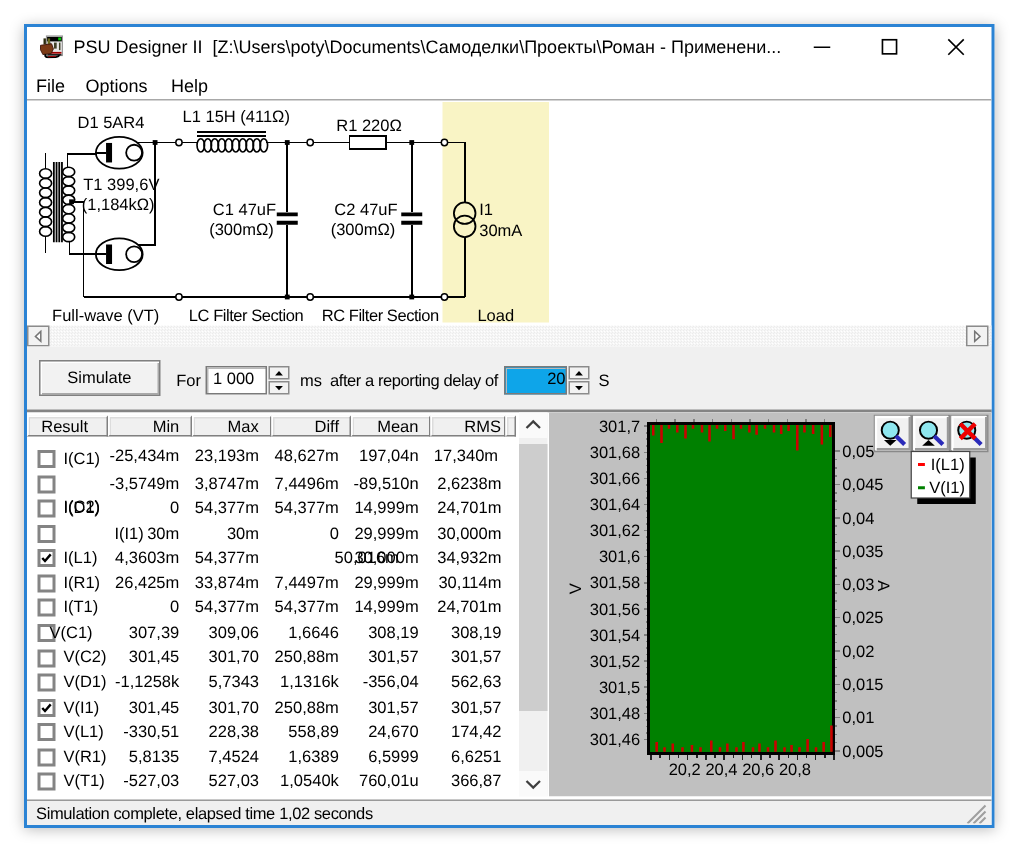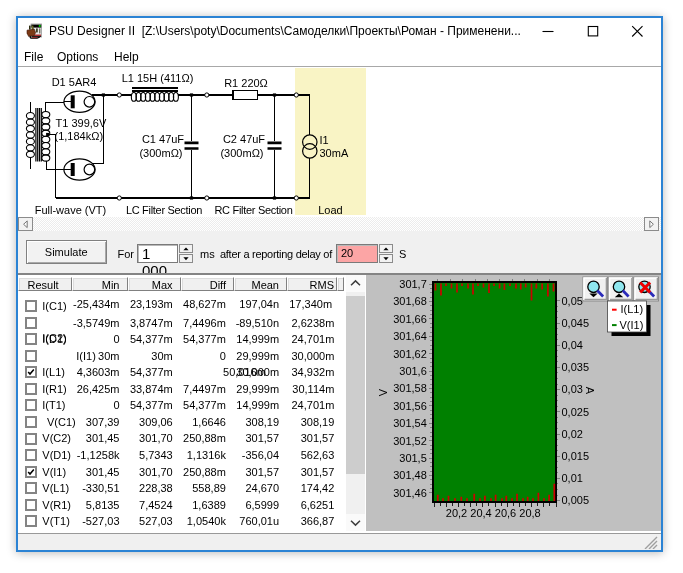--- a/index.html
+++ b/index.html
@@ -185,36 +185,36 @@
       </svg>
   </div>
 
   <div class="abs" style="left:17.5px;top:231px;width:643.5px;height:42px;background:#f0f0f0;"></div>
   <div class="abs" style="left:26px;top:240px;width:80.5px;height:24px;background:#f2f2f2;
        border:1px solid #808080;box-shadow:inset 1px 1px 0 #ffffff, inset -1px -1px 0 #a9a9a9;
        text-align:center;font-size:11px;line-height:22px;">Simulate</div>
   <div class="t11 abs" style="left:117.5px;top:249px;">For</div>
   <div class="abs" style="left:137px;top:243.5px;width:40.5px;height:19px;background:#fff;
        border:1px solid #7a7a7a;box-shadow:inset 1px 1px 0 #b9b9b9;
-       font-size:15px;line-height:17px;padding-left:4px;">1 000</div>
+       font-size:11px;line-height:17px;padding-left:4px;">1 000</div>
   <div class="sbtn" style="left:178.5px;top:243.5px;width:14px;height:9.5px;">
       <svg width="12" height="7.5" viewBox="0 0 12 7.5">
         <path d="M6 2.4 L8.6 5.3 H3.4 Z" fill="#000"></path>
       </svg>
     </div>
   <div class="sbtn" style="left:178.5px;top:253.5px;width:14px;height:9.5px;">
       <svg width="12" height="7.5" viewBox="0 0 12 7.5">
         <path d="M6 5.2 L3.4 2.3 H8.6 Z" fill="#000"></path>
       </svg>
     </div>
   <div class="t11 abs" style="left:200px;top:249px;">ms</div>
   <div class="t11 abs" style="left:220px;top:249px;letter-spacing:-0.28px;">after a reporting delay of</div>
-  <div class="abs" style="left:336px;top:243.5px;width:42px;height:19px;background:#fca5a5;
+  <div class="abs" style="left:336px;top:243.5px;width:42px;height:19px;background:#0ea5e9;
        border:1px solid #7a7a7a;box-shadow:inset 1px 1px 0 #b9b9b9;
-       font-size:11px;line-height:17px;padding-left:4px;">20</div>
+       font-size:11px;line-height:17px;padding-left:4px;text-align:right;">20</div>
   <div class="sbtn" style="left:378.5px;top:243.5px;width:14px;height:9.5px;">
       <svg width="12" height="7.5" viewBox="0 0 12 7.5">
         <path d="M6 2.4 L8.6 5.3 H3.4 Z" fill="#000"></path>
       </svg>
     </div>
   <div class="sbtn" style="left:378.5px;top:253.5px;width:14px;height:9.5px;">
       <svg width="12" height="7.5" viewBox="0 0 12 7.5">
         <path d="M6 5.2 L3.4 2.3 H8.6 Z" fill="#000"></path>
       </svg>
     </div>
@@ -285,21 +285,21 @@
   <div class="num" style="left:234px;top:383.75px;width:45.1px;">29,999m</div>
   <div class="num" style="left:287px;top:383.75px;width:47.3px;">30,114m</div>
   <div class="cb" style="left:25.4px;top:399.40px;"></div>
   <div class="t11 abs" style="left:42.3px;top:400.30px;">I(T1)</div>
   <div class="num" style="left:72px;top:400.30px;width:47.5px;">0</div>
   <div class="num" style="left:127.5px;top:400.30px;width:45.2px;">54,377m</div>
   <div class="num" style="left:180.5px;top:400.30px;width:45.4px;">54,377m</div>
   <div class="num" style="left:234px;top:400.30px;width:45.1px;">14,999m</div>
   <div class="num" style="left:287px;top:400.30px;width:47.3px;">24,701m</div>
   <div class="cb" style="left:25.4px;top:415.95px;"></div>
-  <div class="t11 abs" style="left:47px;top:416.85px;text-align:right;">V(C1)</div>
+  <div class="t11 abs" style="left:33px;top:416.85px;text-align:right;">V(C1)</div>
   <div class="num" style="left:72px;top:416.85px;width:47.5px;">307,39</div>
   <div class="num" style="left:127.5px;top:416.85px;width:45.2px;">309,06</div>
   <div class="num" style="left:180.5px;top:416.85px;width:45.4px;">1,6646</div>
   <div class="num" style="left:234px;top:416.85px;width:45.1px;">308,19</div>
   <div class="num" style="left:287px;top:416.85px;width:47.3px;">308,19</div>
   <div class="cb" style="left:25.4px;top:432.50px;"></div>
   <div class="t11 abs" style="left:42.3px;top:433.40px;">V(C2)</div>
   <div class="num" style="left:72px;top:433.40px;width:47.5px;">301,45</div>
   <div class="num" style="left:127.5px;top:433.40px;width:45.2px;">301,70</div>
   <div class="num" style="left:180.5px;top:433.40px;width:45.4px;">250,88m</div>
@@ -420,16 +420,17 @@
   <path d="M612 309.2 h4.6" stroke="#f00" stroke-width="2"></path>
   <path d="M612 324.6 h4.6" stroke="#008000" stroke-width="2"></path>
   <g font-family="Liberation Sans, sans-serif" font-size="11px" fill="#000">
   <text x="620.5" y="312.8">I(L1)</text>
   <text x="619.5" y="328.2">V(I1)</text>
   </g>
   </svg>
 
   <div class="abs" style="left:17.5px;top:530.5px;width:643.5px;height:2.5px;background:#fff;"></div>
   <div class="abs" style="left:17.5px;top:533px;width:643.5px;height:17px;background:#f0f0f0;border-top:1px solid #999;"></div>
+  <div class="t11 abs" style="left:24px;top:538px;letter-spacing:-0.25px;">Simulation complete, elapsed time 1,02 seconds</div>
   <svg class="abs" style="left:643px;top:536px;" width="15" height="13" viewBox="0 0 15 13">
     <path d="M14 1 L2 13 M14 5 L6 13 M14 9 L10 13" stroke="#9f9f9f" stroke-width="1.4" fill="none"></path>
   </svg>
 </div>
 
 </body></html>

